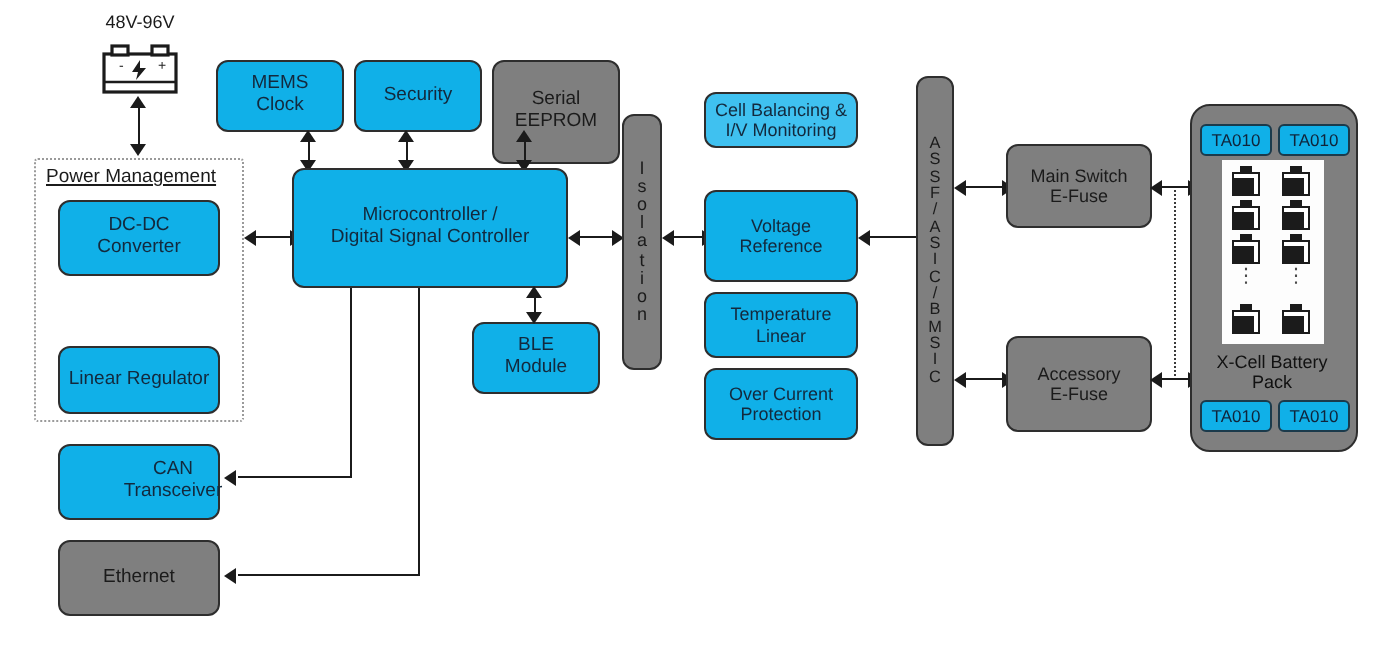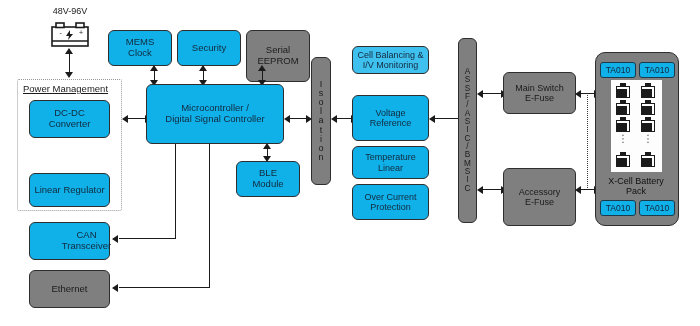--- a/index.html
+++ b/index.html
@@ -213,21 +213,21 @@
 
   <div class="line hline" style="left:483px;top:189px;width:18px;"></div>
   <div class="arw arw-l" style="left:477px;top:186px;"></div>
   <div class="arw arw-r" style="left:501px;top:186px;"></div>
 
   <div class="node grey" style="left:503px;top:72px;width:73px;height:42px;font-size:9px;flex-direction:column;">
     <span>Main Switch</span>
     <span>E-Fuse</span>
   </div>
 
-  <div class="node grey" style="left:503px;top:168px;width:73px;height:58px;font-size:9px;flex-direction:column;">
+  <div class="node grey" style="left:503px;top:168px;width:73px;height:48px;font-size:9px;flex-direction:column;">
     <span>Accessory</span>
     <span>E-Fuse</span>
   </div>
 
   <div class="line hline" style="left:581px;top:93px;width:13px;"></div>
   <div class="arw arw-l" style="left:575px;top:90px;"></div>
   <div class="arw arw-r" style="left:594px;top:90px;"></div>
 
   <div class="line hline" style="left:581px;top:189px;width:13px;"></div>
   <div class="arw arw-l" style="left:575px;top:186px;"></div>

